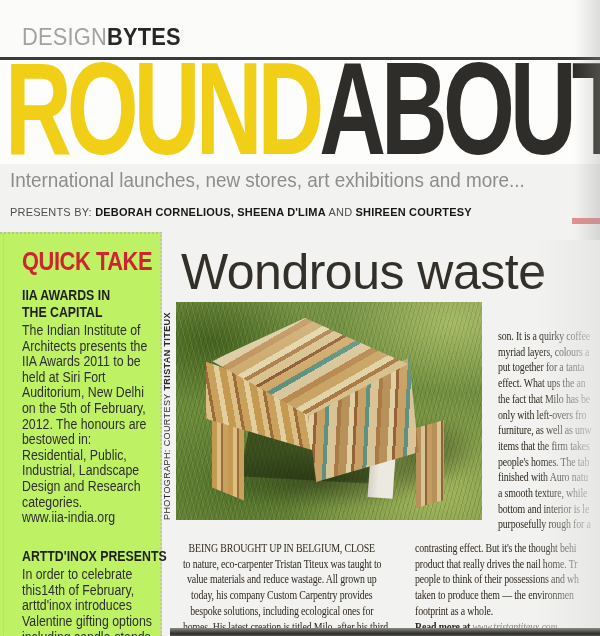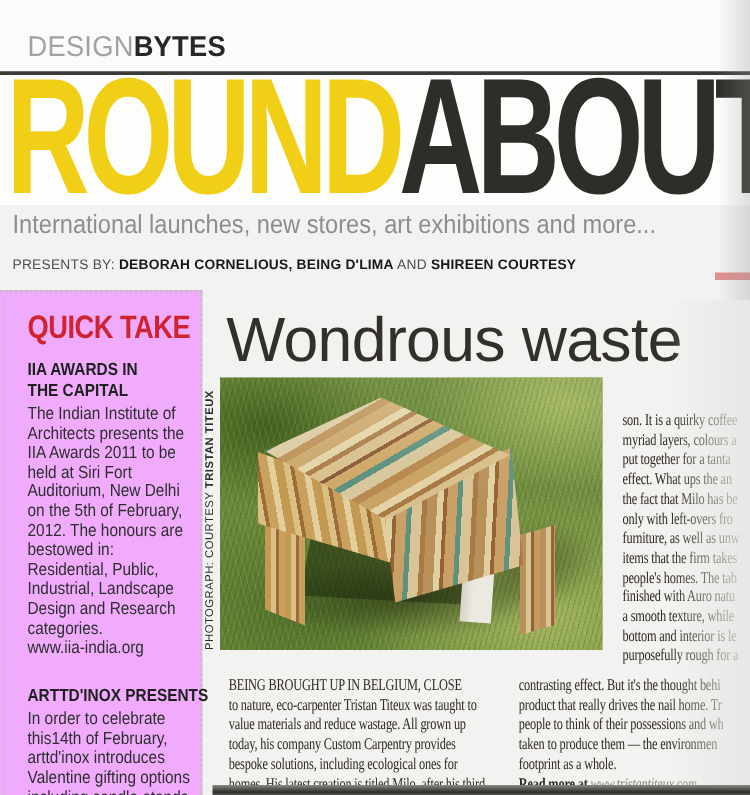--- a/index.html
+++ b/index.html
@@ -26,21 +26,21 @@
   .banner-text .w2{color:#2e2d2a;}
 
   
   .tagline{position:absolute;left:10px;top:168px;font-size:21px;color:#8d8d8d;
     white-space:nowrap;transform:scaleX(.90);transform-origin:0 0;}
   .compiled{position:absolute;left:10px;top:206px;font-size:11px;color:#4d4d4d;
     letter-spacing:.2px;white-space:nowrap;}
   .compiled .names{font-weight:700;color:#171717;}
 
   
-  .sidebar{position:absolute;left:0;top:232px;width:162px;height:404px;background:#f0abfc;
+  .sidebar{position:absolute;left:0;top:232px;width:162px;height:404px;background:#bef264;
     border-top:2px dotted #bcbcb2;border-right:2px dotted #c6c2b2;box-sizing:border-box;
     padding:10px 8px 0 22px;}
   .sidebar::before{content:"";position:absolute;left:3px;top:0;bottom:0;border-left:1px dotted #c6c2b2;}
   .sb-title{font-size:26px;font-weight:700;color:#cf2430;letter-spacing:-.5px;
     transform:scaleX(.84);transform-origin:0 0;white-space:nowrap;margin:2px 0 10px 0;}
   .sb-head{font-size:14px;font-weight:700;color:#1f1f1f;line-height:16.5px;
     transform:scaleX(.88);transform-origin:0 0;white-space:nowrap;}
   .sb-body{font-size:14px;line-height:15.6px;color:#2e2e2e;width:152px;
     transform:scaleX(.88);transform-origin:0 0;margin-top:3px;}
   .sb-link{font-size:14px;line-height:15.6px;color:#2e2e2e;transform:scaleX(.88);
@@ -94,21 +94,21 @@
   
   .photo-credit{position:absolute;left:162px;top:302px;width:14px;height:218px;
     writing-mode:vertical-rl;transform:rotate(180deg);white-space:nowrap;
     font-size:9px;color:#2a2a2a;letter-spacing:.4px;}
   .photo-credit .bold{font-weight:700;}
 
   
   .bline{font-family:"Liberation Serif",serif;font-size:13px;line-height:15.7px;color:#30291f;
     white-space:nowrap;letter-spacing:-.2px;transform:scaleX(.76);transform-origin:0 0;}
   .col-right{position:absolute;left:498px;top:328px;width:180px;}
-  .col-left-bottom{position:absolute;left:183px;top:540px;width:260px;}
+  .col-left-bottom{position:absolute;left:183px;top:540px;width:260px;text-align:center;}
   .col-bottom-right{position:absolute;left:415px;top:540px;width:220px;}
   .read-more{font-family:"Liberation Serif",serif;font-size:13px;line-height:15.7px;
     white-space:nowrap;letter-spacing:-.2px;transform:scaleX(.76);transform-origin:0 0;}
   .read-more .label{font-weight:700;color:#30291f;}
   .read-more .url{font-style:italic;color:#8a857a;}
 
   
   .scan-fade{position:absolute;right:0;top:240px;width:64px;height:396px;z-index:40;pointer-events:none;
     background:linear-gradient(to right, rgba(234,234,232,0), rgba(230,230,228,.92));}
   .edge-shade{position:absolute;right:0;top:0;width:26px;height:240px;z-index:41;pointer-events:none;
@@ -126,21 +126,21 @@
 </div>
 
 <div class="banner">
   <div class="banner-text">
     <span class="w1">ROUND</span><span class="w2">ABOUT</span>
   </div>
 </div>
 
 <div class="tagline">International launches, new stores, art exhibitions and more...</div>
 <div class="compiled">
-  <span>PRESENTS BY: </span><span class="names">DEBORAH CORNELIOUS, BEING D'LIMA</span><span> AND </span><span class="names">SHIREEN COURTESY</span>
+  <span>PRESENTS BY: </span><span class="names">DEBORAH CORNELIOUS, SHEENA D'LIMA</span><span> AND </span><span class="names">SHIREEN COURTESY</span>
 </div>
 
 <div class="red-mark"></div>
 
 <div class="sidebar">
   <div class="sb-title">QUICK TAKE</div>
   <div class="sb-head">IIA AWARDS IN</div>
   <div class="sb-head">THE CAPITAL</div>
   <div class="sb-body">The Indian Institute of Architects presents the IIA Awards 2011 to be held at Siri Fort Auditorium, New Delhi on the 5th of February, 2012. The honours are bestowed in: Residential, Public, Industrial, Landscape Design and Research categories.</div>
   <div class="sb-link">www.iia-india.org</div>

